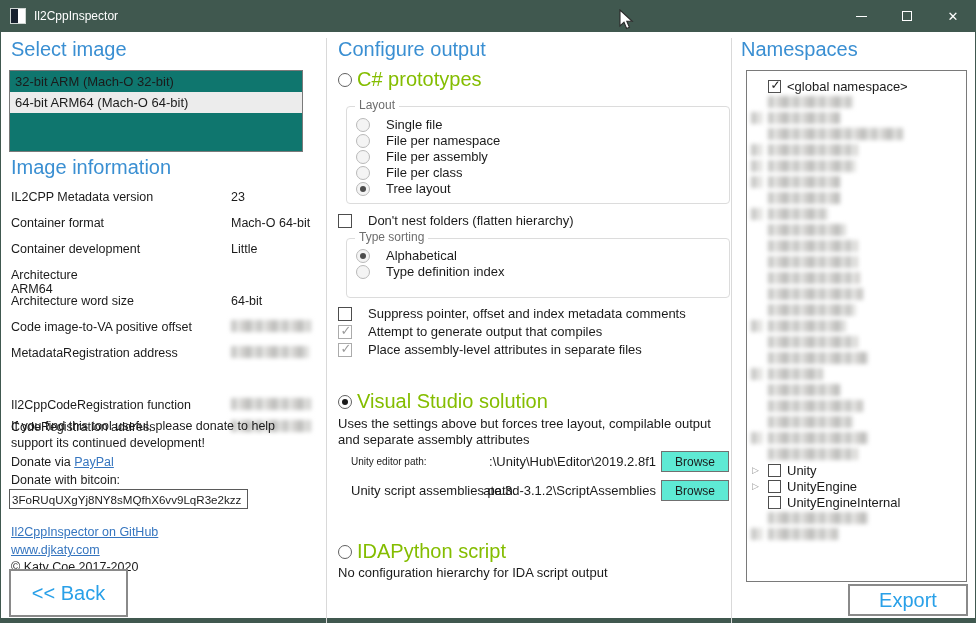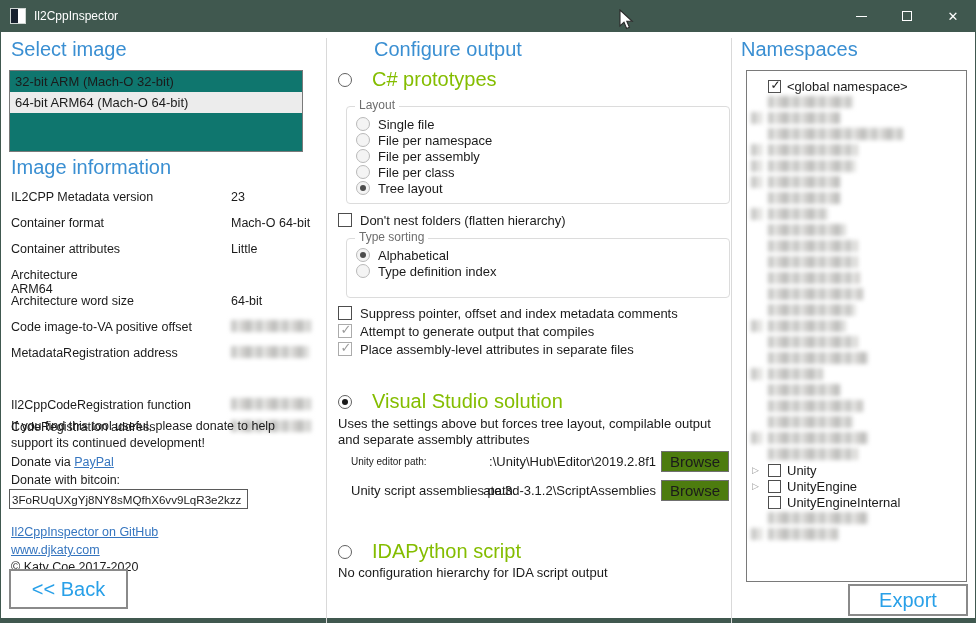--- a/index.html
+++ b/index.html
@@ -30,29 +30,29 @@
   .radio { width:14px; height:14px; border-radius:50%; border:1px solid #b9b9b9; background:#f4f4f4; flex:0 0 auto; position:relative; }
   .radio.sel::after { content:''; position:absolute; left:3px; top:3px; width:6px; height:6px; border-radius:50%; background:#4d4d4d; }
   .radio.enabled { border-color:#616161; background:#fff; }
   .radio.enabled.sel::after { background:#1b1b1b; }
 
   .cb { width:14px; height:14px; border:1px solid #4d4d4d; background:#fff; flex:0 0 auto; position:relative; font-size:13px; line-height:12px; text-align:center; }
   .cb.dis { border-color:#ababab; }
   .cb .mark { position:absolute; left:0; top:-1px; width:14px; color:#1b1b1b; }
   .cb.dis .mark { color:#9a9a9a; }
 
-  .optrow { position:absolute; display:flex; align-items:flex-start; gap:8px; font-size:13px; white-space:nowrap; }
-  .bigrow  { position:absolute; display:flex; align-items:center; gap:20px; }
+  .optrow { position:absolute; display:flex; align-items:flex-end; gap:16px; font-size:13px; white-space:nowrap; }
+  .bigrow  { position:absolute; display:flex; align-items:center; gap:5px; }
   .bigrow .lbl { font-size:20px; white-space:nowrap; }
 
   .groupbox { position:absolute; border:1px solid #dcdcdc; border-radius:4px; }
   .groupbox .gb-label { position:absolute; top:-9px; left:8px; background:#fff; padding:0 4px; font-size:12px; color:#6e6e6e; }
 
   .btn-big { position:absolute; background:#fff; border:2px solid #8a8a8a; color:#29a0e8; font-size:20px; display:flex; align-items:center; justify-content:center; }
-  .btn-small { position:absolute; background:#4d7c0f; border:1px solid #707070; font-size:15px; color:#1b1b1b; display:flex; align-items:center; justify-content:center; }
+  .btn-small { position:absolute; background:#5eead4; border:1px solid #707070; font-size:12px; color:#1b1b1b; display:flex; align-items:center; justify-content:center; }
 
   a.lnk { color:#3575bf; text-decoration:underline; cursor:pointer; }
 
   .redact { display:inline-block; height:12px; border-radius:1px;
     background: repeating-linear-gradient(90deg,#c6c6c4 0 5px,#e3e3e1 5px 10px,#cfcecb 10px 15px,#bdbdbb 15px 20px,#dcdcda 20px 26px);
     filter: blur(2px); }
 
   
   .listbox { position:absolute; left:8px; top:38px; width:294px; height:82px; border:1px solid #7a7a7a; background:#0f766e; font-size:13px; }
   .listbox .item { height:21px; line-height:21px; padding-left:5px; white-space:nowrap; }
@@ -118,21 +118,21 @@
     <div>
         <div class="info-row" style="top: 158px;">
           <span class="ilabel">IL2CPP Metadata version</span>
           <span class="ivalue">23</span>
         </div>
         <div class="info-row" style="top: 184px;">
           <span class="ilabel">Container format</span>
           <span class="ivalue">Mach-O 64-bit</span>
         </div>
         <div class="info-row" style="top: 210px;">
-          <span class="ilabel">Container attributes</span>
+          <span class="ilabel">Container development</span>
           <span class="ivalue">Little</span>
         </div>
         <div class="info-row" style="top: 236px; flex-direction: column;">
           <span class="ilabel">Architecture</span>
           <span class="ivalue">ARM64</span>
         </div>
         <div class="info-row" style="top: 262px;">
           <span class="ilabel">Architecture word size</span>
           <span class="ivalue">64-bit</span>
         </div>
@@ -159,23 +159,23 @@
       <span>Donate via </span><a class="lnk">PayPal</a>
     </div>
     <div class="para" style="left:10px; top:440px;">Donate with bitcoin:</div>
 
     <input class="txtinput" style="left: 8px; top: 457px; width: 239px; height: 20px;" value="3FoRUqUXgYj8NY8sMQfhX6vv9LqR3e2kzz">
 
     <div class="para" style="left:10px; top:492px;"><a class="lnk">Il2CppInspector on GitHub</a></div>
     <div class="para" style="left:10px; top:510px;"><a class="lnk">www.djkaty.com</a></div>
     <div class="para" style="left:10px; top:527px;">© Katy Coe 2017-2020</div>
 
-    <button class="btn-big" style="left:8px; top:537px; width:119px; height:40px;">&lt;&lt; Back</button>
-
-    <h1 class="section" style="left:337px; top:6px;margin-left:36px;">Configure output</h1>
+    <button class="btn-big" style="left:8px; top:537px; width:119px; height:48px;">&lt;&lt; Back</button>
+
+    <h1 class="section" style="left:337px; top:6px;">Configure output</h1>
 
     <div class="bigrow" style="left:337px; top:36px;">
       <span class="radio enabled"></span>
       <span class="lbl green">C# prototypes</span>
     </div>
 
     <div class="groupbox" style="left:345px; top:74px; width:384px; height:98px;">
       <span class="gb-label">Layout</span>
       <div class="optrow" style="left:9px; top:10px;">
         <span class="radio"></span>

